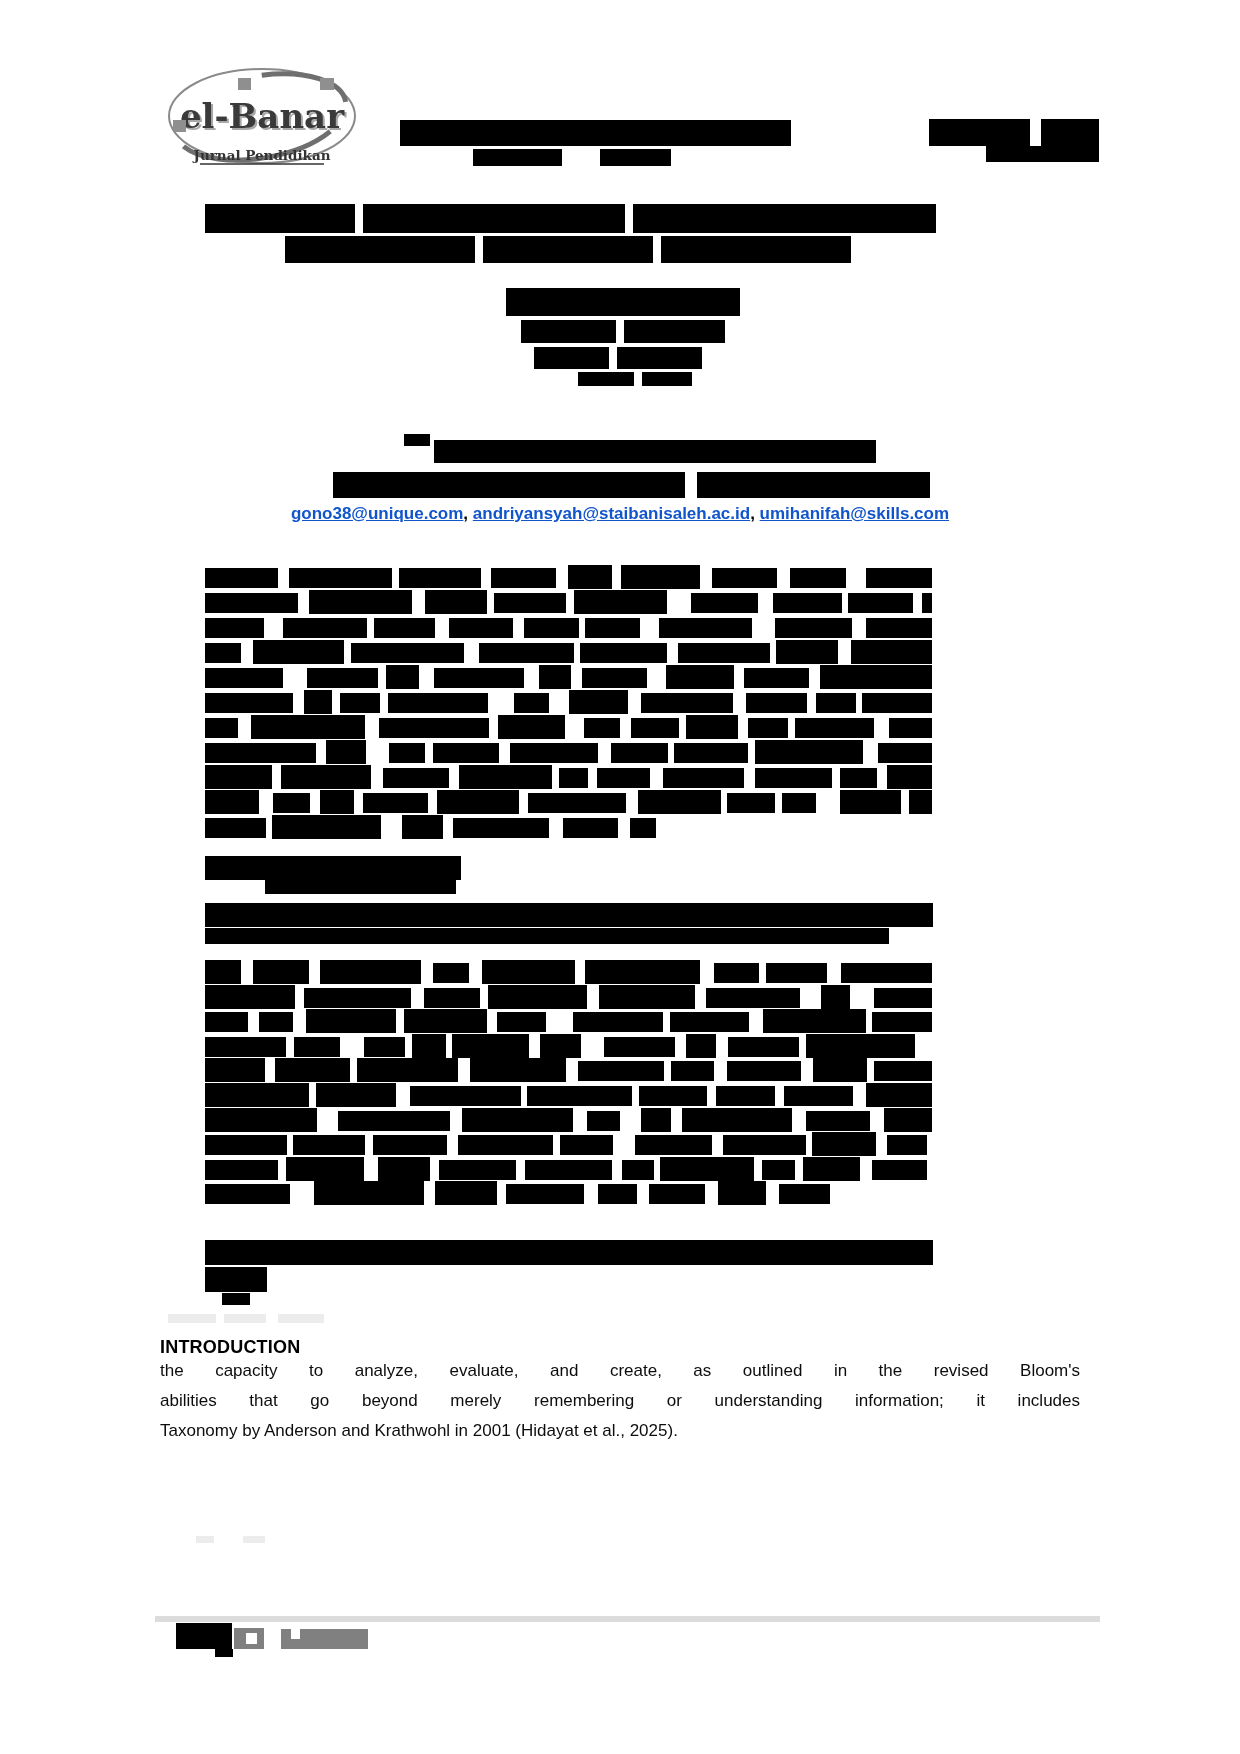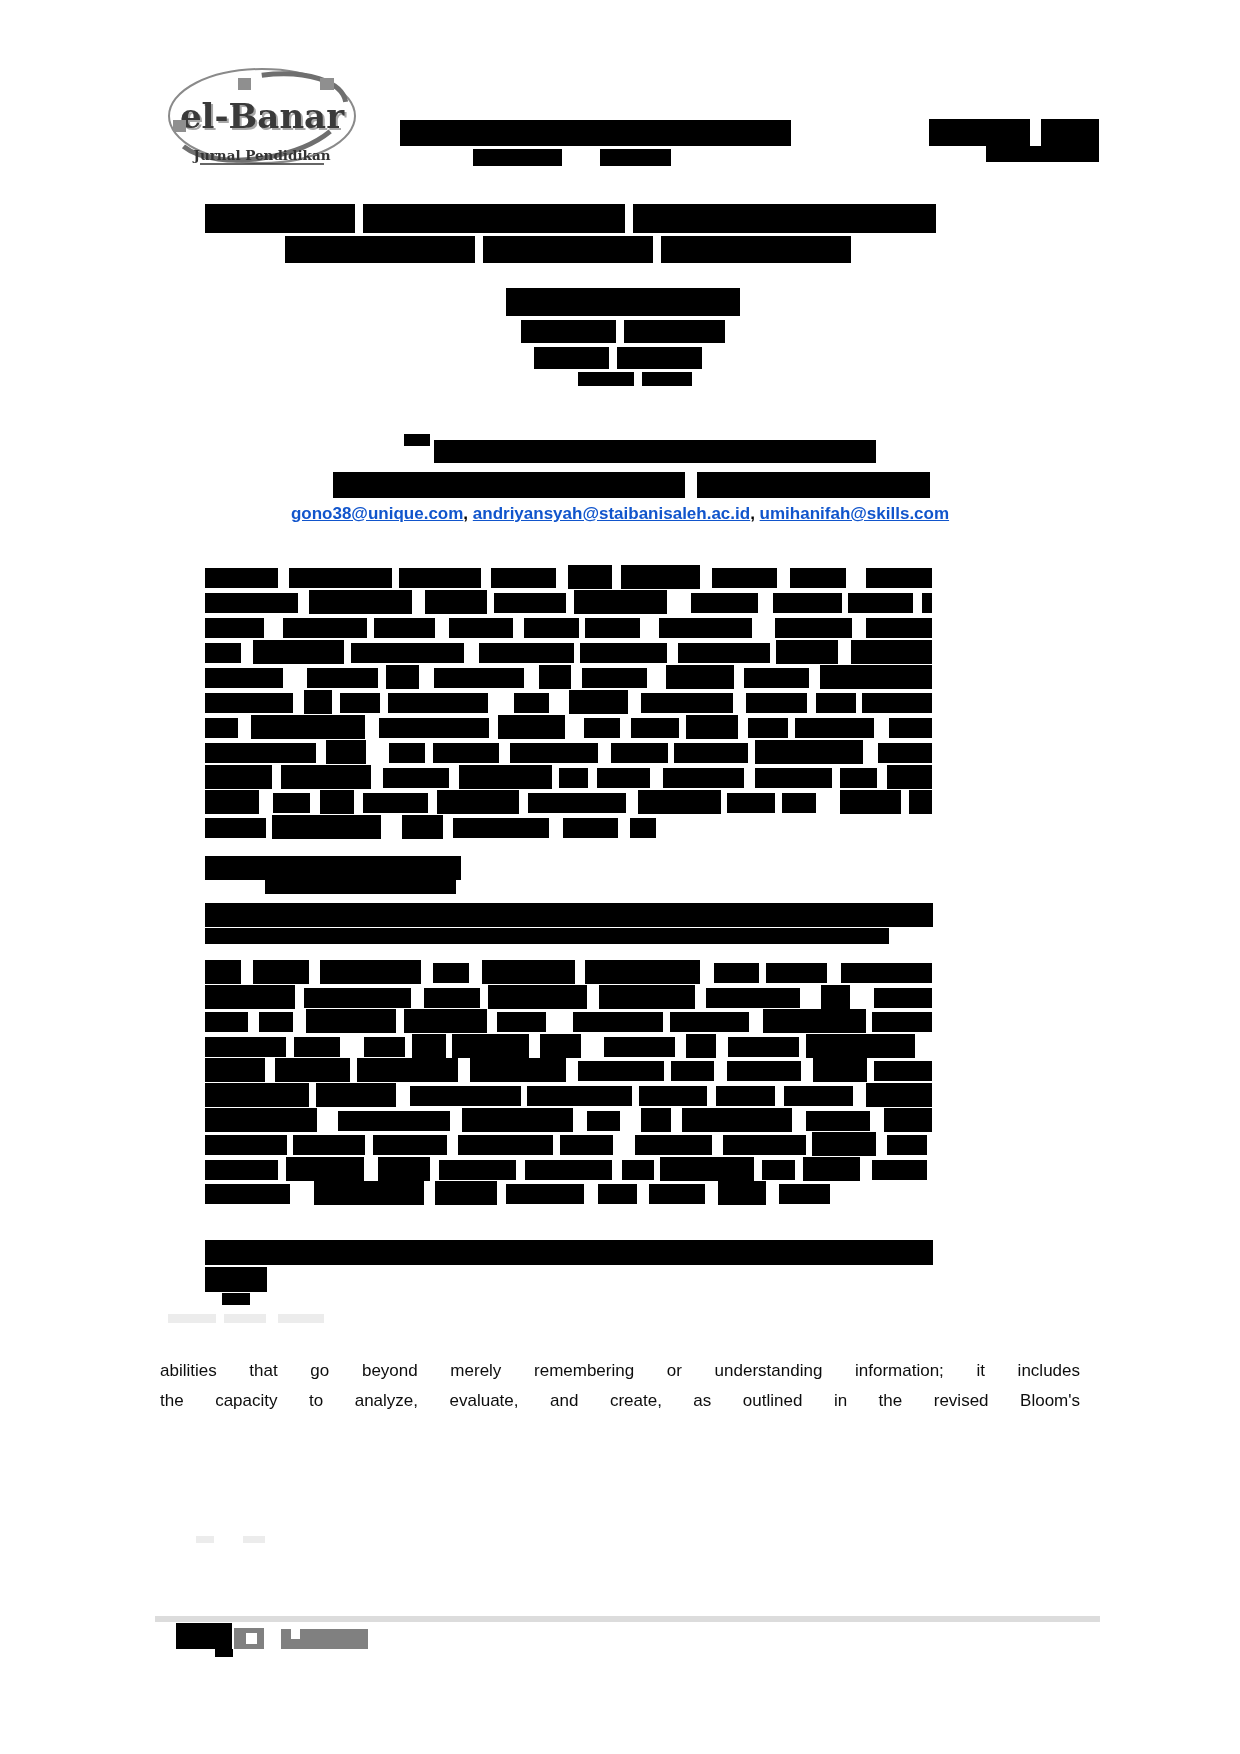--- a/index.html
+++ b/index.html
@@ -273,20 +273,22 @@
       <div class="bar" style="left: 434.84px; top: 1181.4px; width: 61.9249px; height: 24px; background: rgb(0, 0, 0);"></div>
       <div class="bar" style="left: 505.754px; top: 1184.4px; width: 77.9397px; height: 20px; background: rgb(0, 0, 0);"></div>
       <div class="bar" style="left: 598.495px; top: 1184.4px; width: 38.3731px; height: 20px; background: rgb(0, 0, 0);"></div>
       <div class="bar" style="left: 649.173px; top: 1184.4px; width: 56.2973px; height: 20px; background: rgb(0, 0, 0);"></div>
       <div class="bar" style="left: 718.324px; top: 1181.4px; width: 47.8375px; height: 24px; background: rgb(0, 0, 0);"></div>
       <div class="bar" style="left: 778.554px; top: 1184.4px; width: 51.6664px; height: 20px; background: rgb(0, 0, 0);"></div>
     </div>
 
   <div class="emails-row" id="emails-row"><a class="email-link" style="color: rgb(17, 85, 204);">gono38@unique.com</a><span class="email-sep">, </span><a class="email-link" style="color: rgb(17, 85, 204);">andriyansyah@staibanisaleh.ac.id</a><span class="email-sep">, </span><a class="email-link" style="color: rgb(17, 85, 204);">umihanifah@skills.com</a></div>
 
+  <h2 class="intro-heading">INTRODUCTION</h2>
   <div class="intro-para" id="intro-para">
+      <div class="jline">the capacity to analyze, evaluate, and create, as outlined in the revised Bloom's</div>
       <div class="jline">abilities that go beyond merely remembering or understanding information; it includes</div>
-      <div class="jline">the capacity to analyze, evaluate, and create, as outlined in the revised Bloom's</div>
+      <div class="jline last">Taxonomy by Anderson and Krathwohl in 2001 (Hidayat et al., 2025).</div>
     </div>
 
   <div class="divider" id="footer-divider" style="left: 155px; top: 1616px; width: 945px; height: 6px; background: rgb(220, 220, 220);"></div>
 
 </div>
 
 </body></html>

